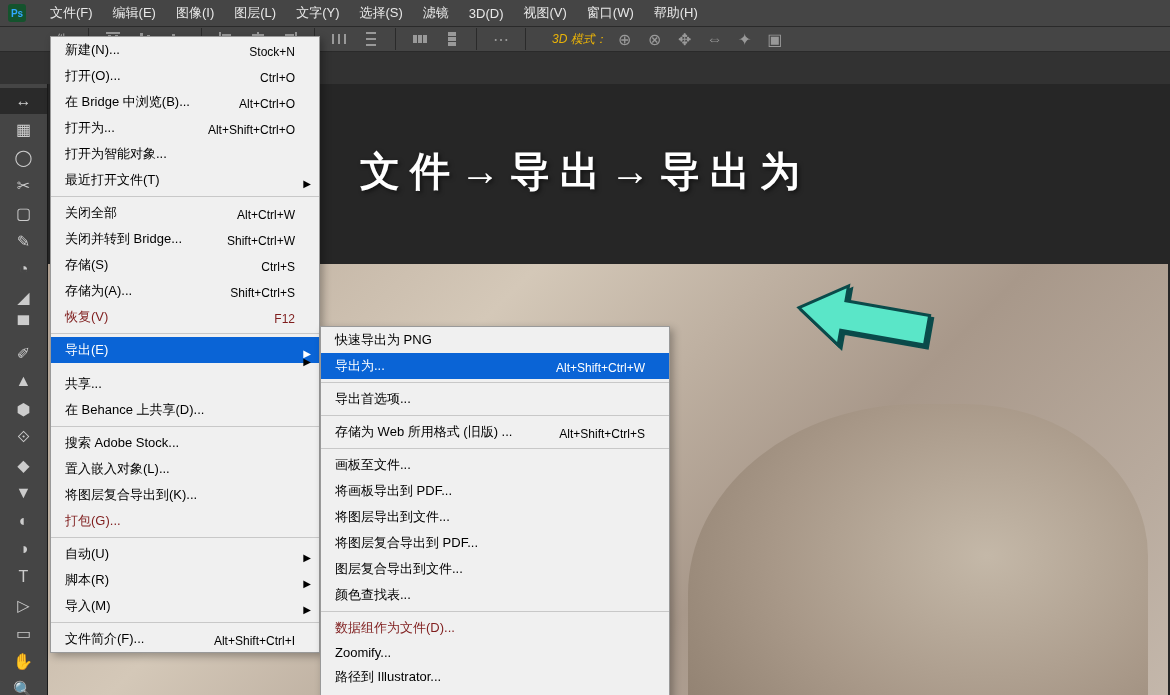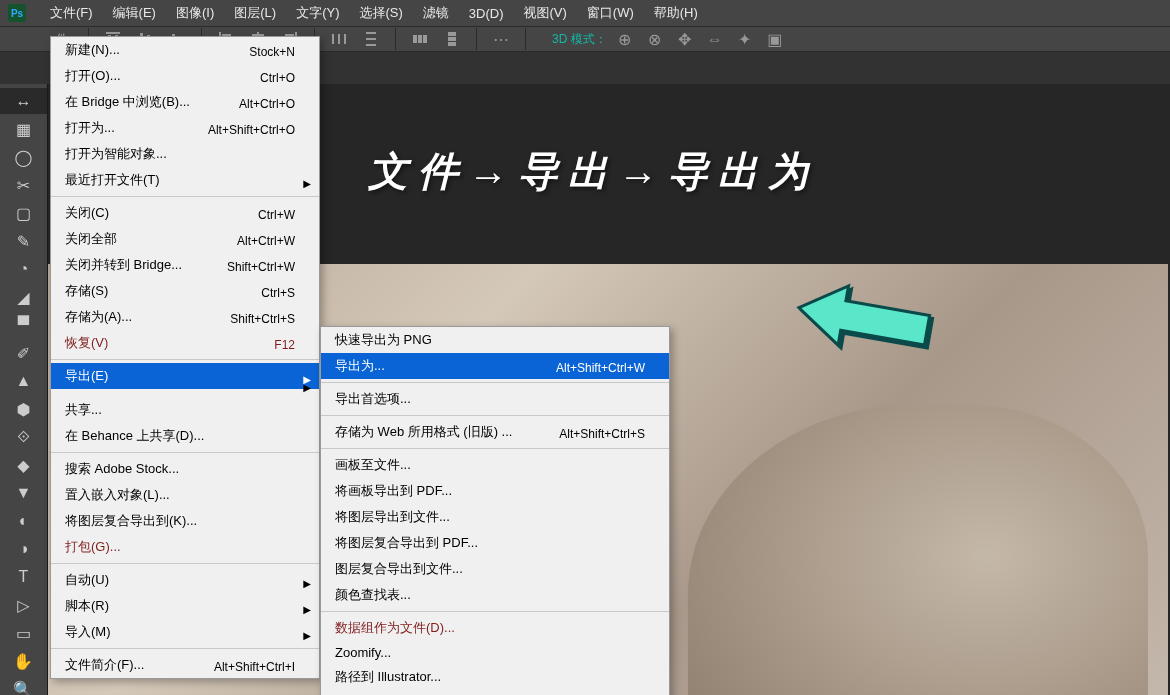--- a/index.html
+++ b/index.html
@@ -6,32 +6,32 @@
 body { font-family: "Microsoft YaHei", Arial, sans-serif; background: #000; width: 1170px; height: 695px; overflow: hidden; position: relative; }
 .app { background: #323232; width: 100%; height: 100%; display: flex; flex-direction: column; }
 .titlebar { height: 10px; background: #1a1a1a; }
 .menubar { height: 26px; background: #454545; display: flex; align-items: center; padding-left: 8px; color: #e8e8e8; font-size: 13px; }
 .app-icon { width: 18px; height: 18px; background: #14532d; color: #31a8ff; font-size: 10px; font-weight: bold; display: flex; align-items: center; justify-content: center; border-radius: 3px; margin-right: 14px; }
 .menubar-item { padding: 8px 10px; cursor: pointer; }
 .optbar { height: 44px; background: #454545; border-top: 1px solid #2a2a2a; border-bottom: 1px solid #2a2a2a; display: flex; align-items: center; padding-left: 56px; gap: 6px; }
 .optbar-label { color: #b8b8b8; font-size: 12px; margin-right: 8px; }
 .optbar-btn { width: 24px; height: 24px; display: flex; align-items: center; justify-content: center; color: #999; }
 .optbar-sep { width: 1px; height: 22px; background: #2a2a2a; margin: 0 6px; }
-.mode3d { color: #14b8a6; font-size: 12px; margin-left: 14px; }
+.mode3d { color: #eab308; font-size: 12px; margin-left: 14px; font-style: italic; }
 .tabbar { height: 32px; background: #323232; display: flex; align-items: center; padding-left: 56px; }
 .tab { padding: 0 14px; height: 32px; display: flex; align-items: center; color: #ccc; font-size: 12px; background: #3a3a3a; border-top: 1px solid #555; }
 .content { flex: 1; display: flex; }
 .toolcol { width: 48px; background: #454545; border-right: 1px solid #1a1a1a; }
 .toolgrid { display: grid; grid-template-columns: 1fr; gap: 2px; padding: 4px 0; }
 .tool { height: 26px; display: flex; align-items: center; justify-content: center; color: #ccc; font-size: 16px; cursor: pointer; }
 .tool.active { background: #2a2a2a; }
 .canvas { flex: 1; background: #262626; position: relative; overflow: hidden; }
 .photo { position: absolute; left: 0; top: 180px; width: 1120px; height: 520px; background: linear-gradient(135deg,#b8a898 0%,#d4c8b8 30%,#a8988a 60%,#c8bcb0 100%); }
 .cat-shape { position: absolute; right: 20px; bottom: 0; width: 460px; height: 380px; background: radial-gradient(ellipse at 65% 40%, #c4b8a8 0%, #a89888 50%, #887868 100%); border-radius: 50% 40% 20% 10%; }
-.overlay-text { position: absolute; top: 60px; left: 320px; font-size: 40px; font-weight: bold; color: #fff; letter-spacing: 10px; font-style: italic; text-shadow: 2px 2px 4px rgba(0,0,0,0.5); }
+.overlay-text { position: absolute; top: 60px; left: 312px; font-size: 40px; font-weight: bold; color: #fff; letter-spacing: 10px; text-shadow: 2px 2px 4px rgba(0,0,0,0.5); }
 .arrow { position: absolute; }
 .arrow svg { filter: drop-shadow(3px 3px 0 #0a4a4a); }
 
 
 .menu { position: absolute; background: #f0f0f0; border: 1px solid #999; box-shadow: 3px 3px 8px rgba(0,0,0,0.3); font-size: 13px; color: #000; }
 .file-menu { left: 50px; top: 36px; width: 270px; }
 .export-menu { left: 320px; top: 326px; width: 350px; }
 .menu-item { display: flex; align-items: flex-end; padding: 4px 24px 4px 14px; cursor: pointer; position: relative; }
 .menu-item.hl { background: #0a64d6; color: #fff; }
 .menu-item.disabled { color: #7f1d1d; }
@@ -227,24 +227,20 @@
     </div>
     <div class="menu-item">
       <span class="lbl">打开为智能对象...</span>
     </div>
     <div class="menu-item">
       <span class="lbl">最近打开文件(T)</span>
       <span class="arr">▶</span>
     </div>
     <div class="menu-sep"></div>
     <div class="menu-item">
-      <span class="lbl">关闭(C)</span>
-      <span class="sc">Ctrl+W</span>
-    </div>
-    <div class="menu-item">
       <span class="lbl">关闭全部</span>
       <span class="sc">Alt+Ctrl+W</span>
     </div>
     <div class="menu-item">
       <span class="lbl">关闭并转到 Bridge...</span>
       <span class="sc">Shift+Ctrl+W</span>
     </div>
     <div class="menu-item">
       <span class="lbl">存储(S)</span>
       <span class="sc">Ctrl+S</span>

